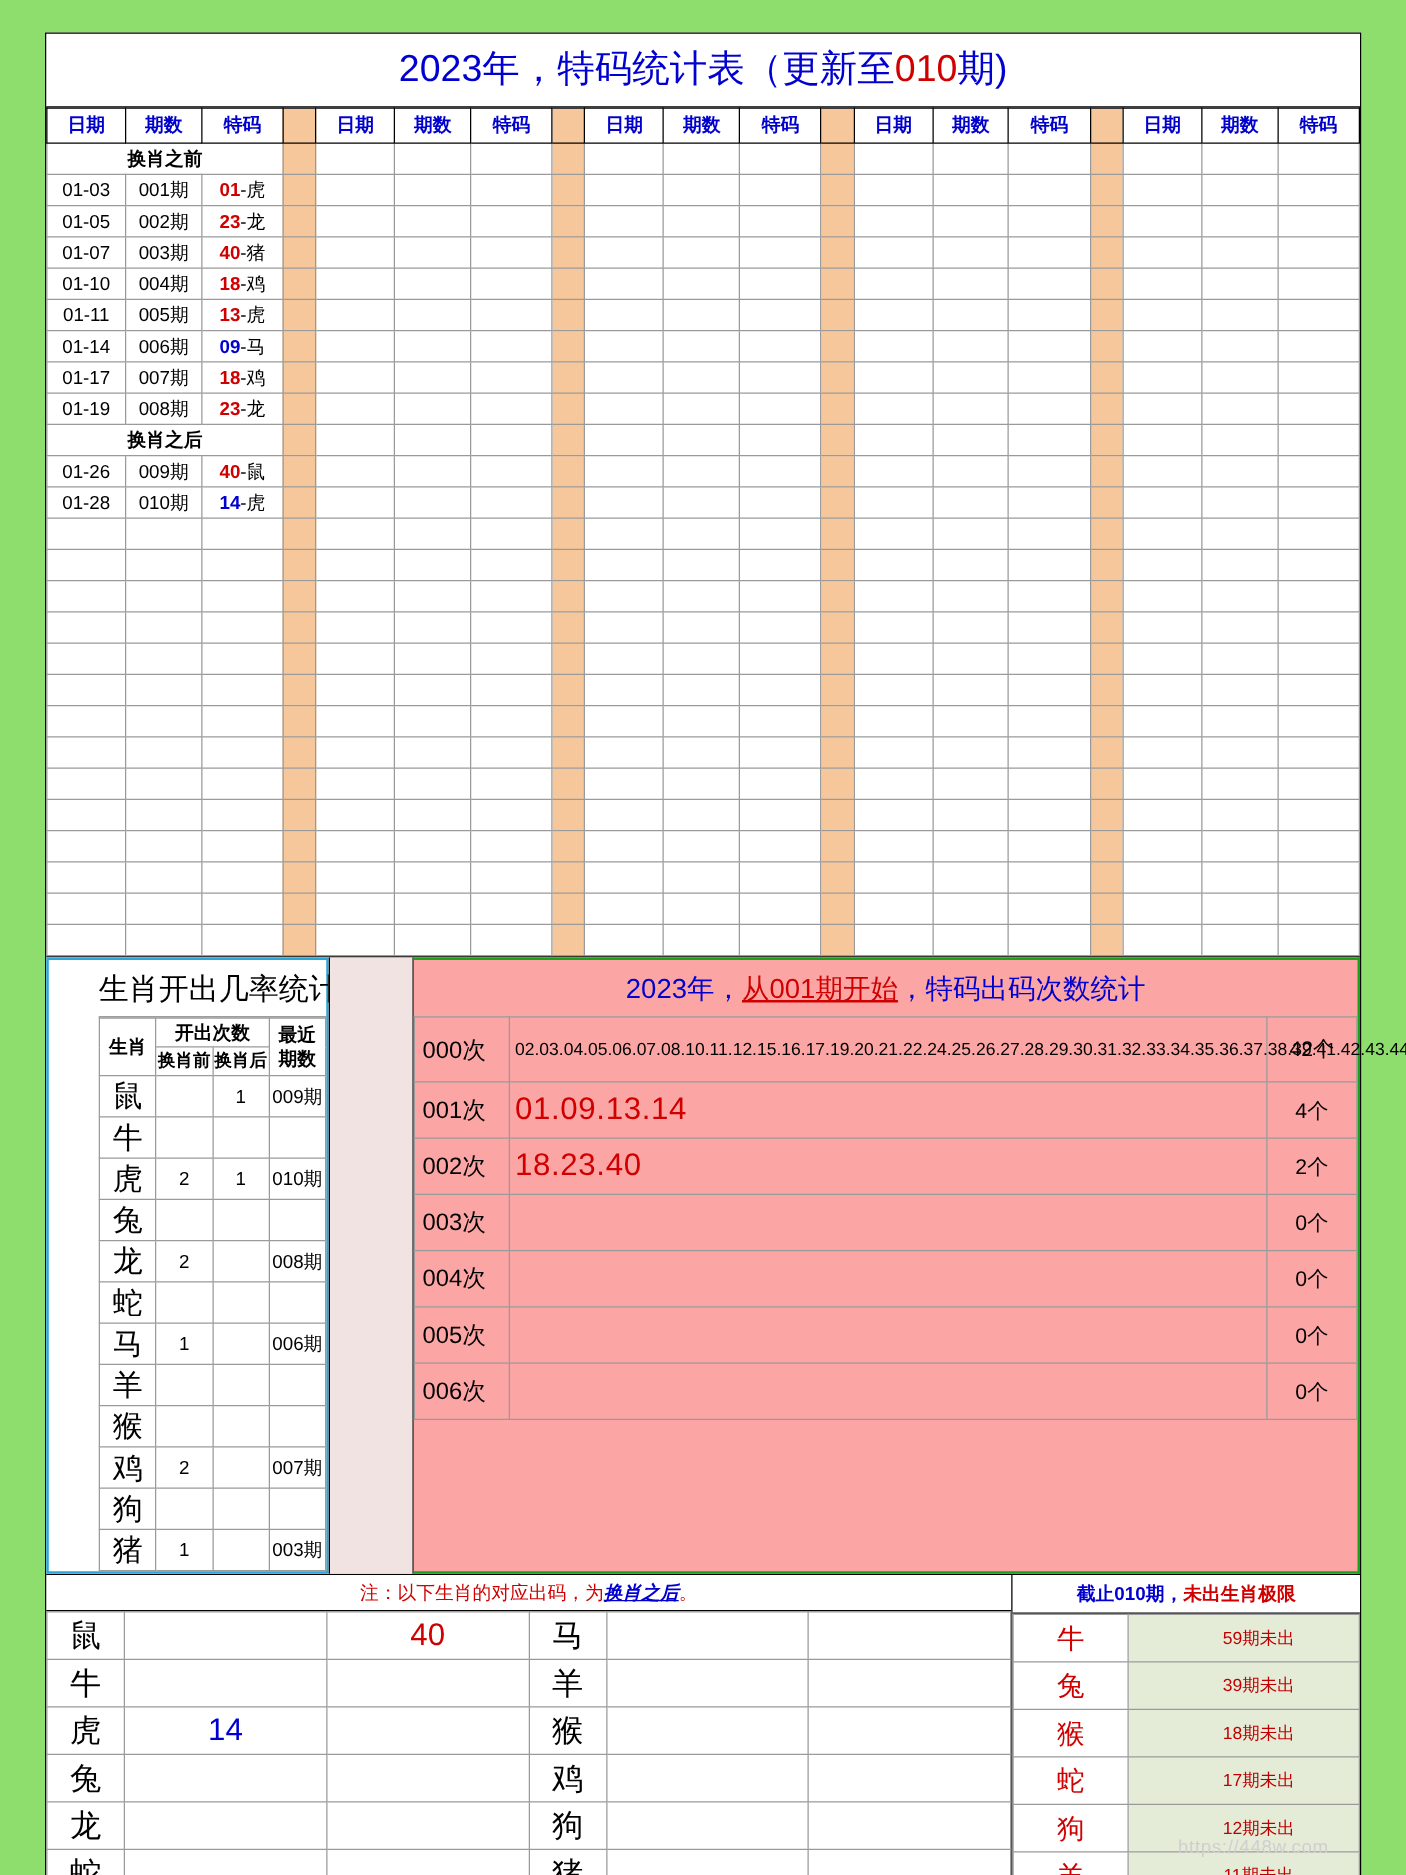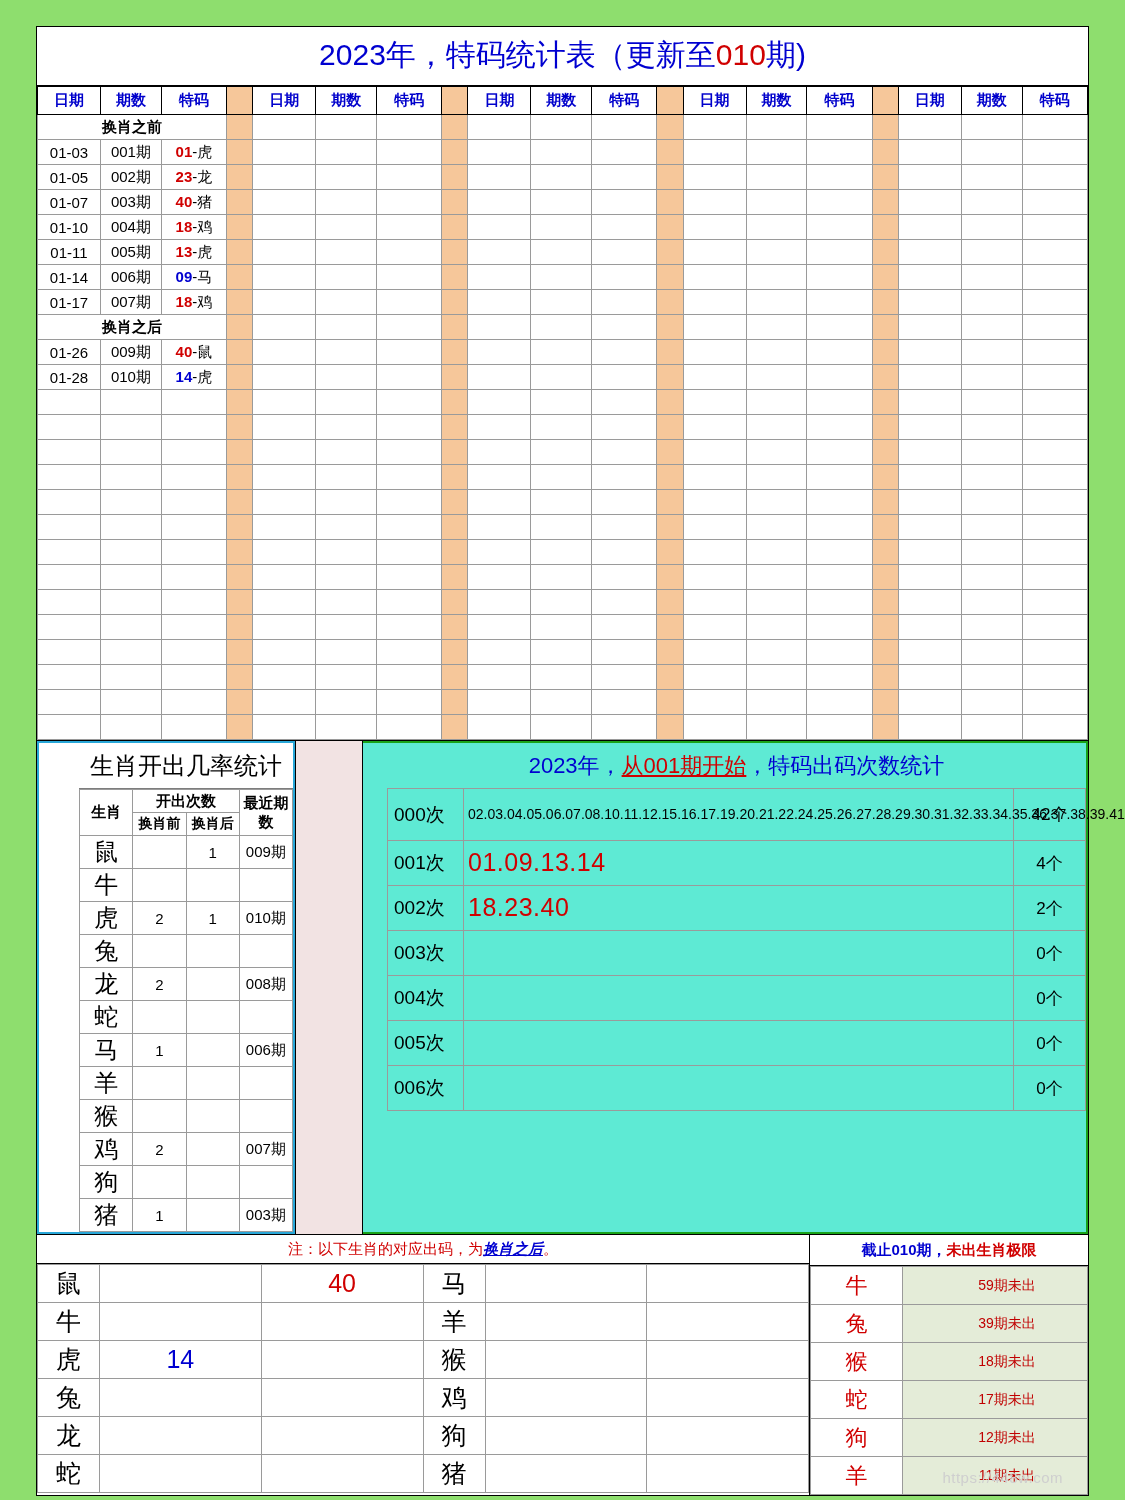--- a/index.html
+++ b/index.html
@@ -57,21 +57,21 @@
   }
   .num-red{color:#d00000;font-weight:bold;}
   .num-blue{color:#0000d0;font-weight:bold;}
   .zodi{color:#000;}
   
   .mid{
     display:flex;
     border-top:1px solid #000;
   }
   .leftbox{
-    width:258px;
+    width:226px;
     border:2px solid #29a7d8;
     box-sizing:border-box;
     background:#fff;
     padding-left:40px;
   }
   .leftbox .hd{
     text-align:center;
     font-size:24px;
     padding:7px 0 6px;
     border-bottom:1px solid #7d7d7d;
@@ -94,22 +94,21 @@
     width:66px;
     background:#f2e3e3;
     border-left:1px solid #000;
     border-right:1px solid #000;
   }
   .rightbox{
     flex:1;
     border:2px solid #19a319;
     border-left:none;
     box-sizing:border-box;
-    background:#5eead4;
-    padding-left:24px;
+    background:#fca5a5;
   }
   .rightbox .hd{
     text-align:center;
     font-size:22px;
     padding:8px 0 7px;
     color:#0000d0;
     white-space:nowrap;
   }
   .rightbox .hd .r{color:#d00000;text-decoration:underline;}
   .rtbl{width:100%;table-layout:fixed;border-collapse:collapse;}
@@ -372,20 +371,41 @@
           <td></td>
           <td class="gap"></td>
           <td></td>
           <td></td>
           <td></td>
           <td class="gap"></td>
           <td></td>
           <td></td>
           <td></td>
         </tr>
+        <tr>
+          <td>01-19</td>
+          <td>008期</td>
+          <td><span class="num-red">23</span><span class="zodi">-龙</span></td>
+          <td class="gap"></td>
+          <td></td>
+          <td></td>
+          <td></td>
+          <td class="gap"></td>
+          <td></td>
+          <td></td>
+          <td></td>
+          <td class="gap"></td>
+          <td></td>
+          <td></td>
+          <td></td>
+          <td class="gap"></td>
+          <td></td>
+          <td></td>
+          <td></td>
+        </tr>
         <tr class="sep-row">
           <td colspan="3">换肖之后</td>
           <td class="gap"></td>
           <td></td>
           <td></td>
           <td></td>
           <td class="gap"></td>
           <td></td>
           <td></td>
           <td></td>

